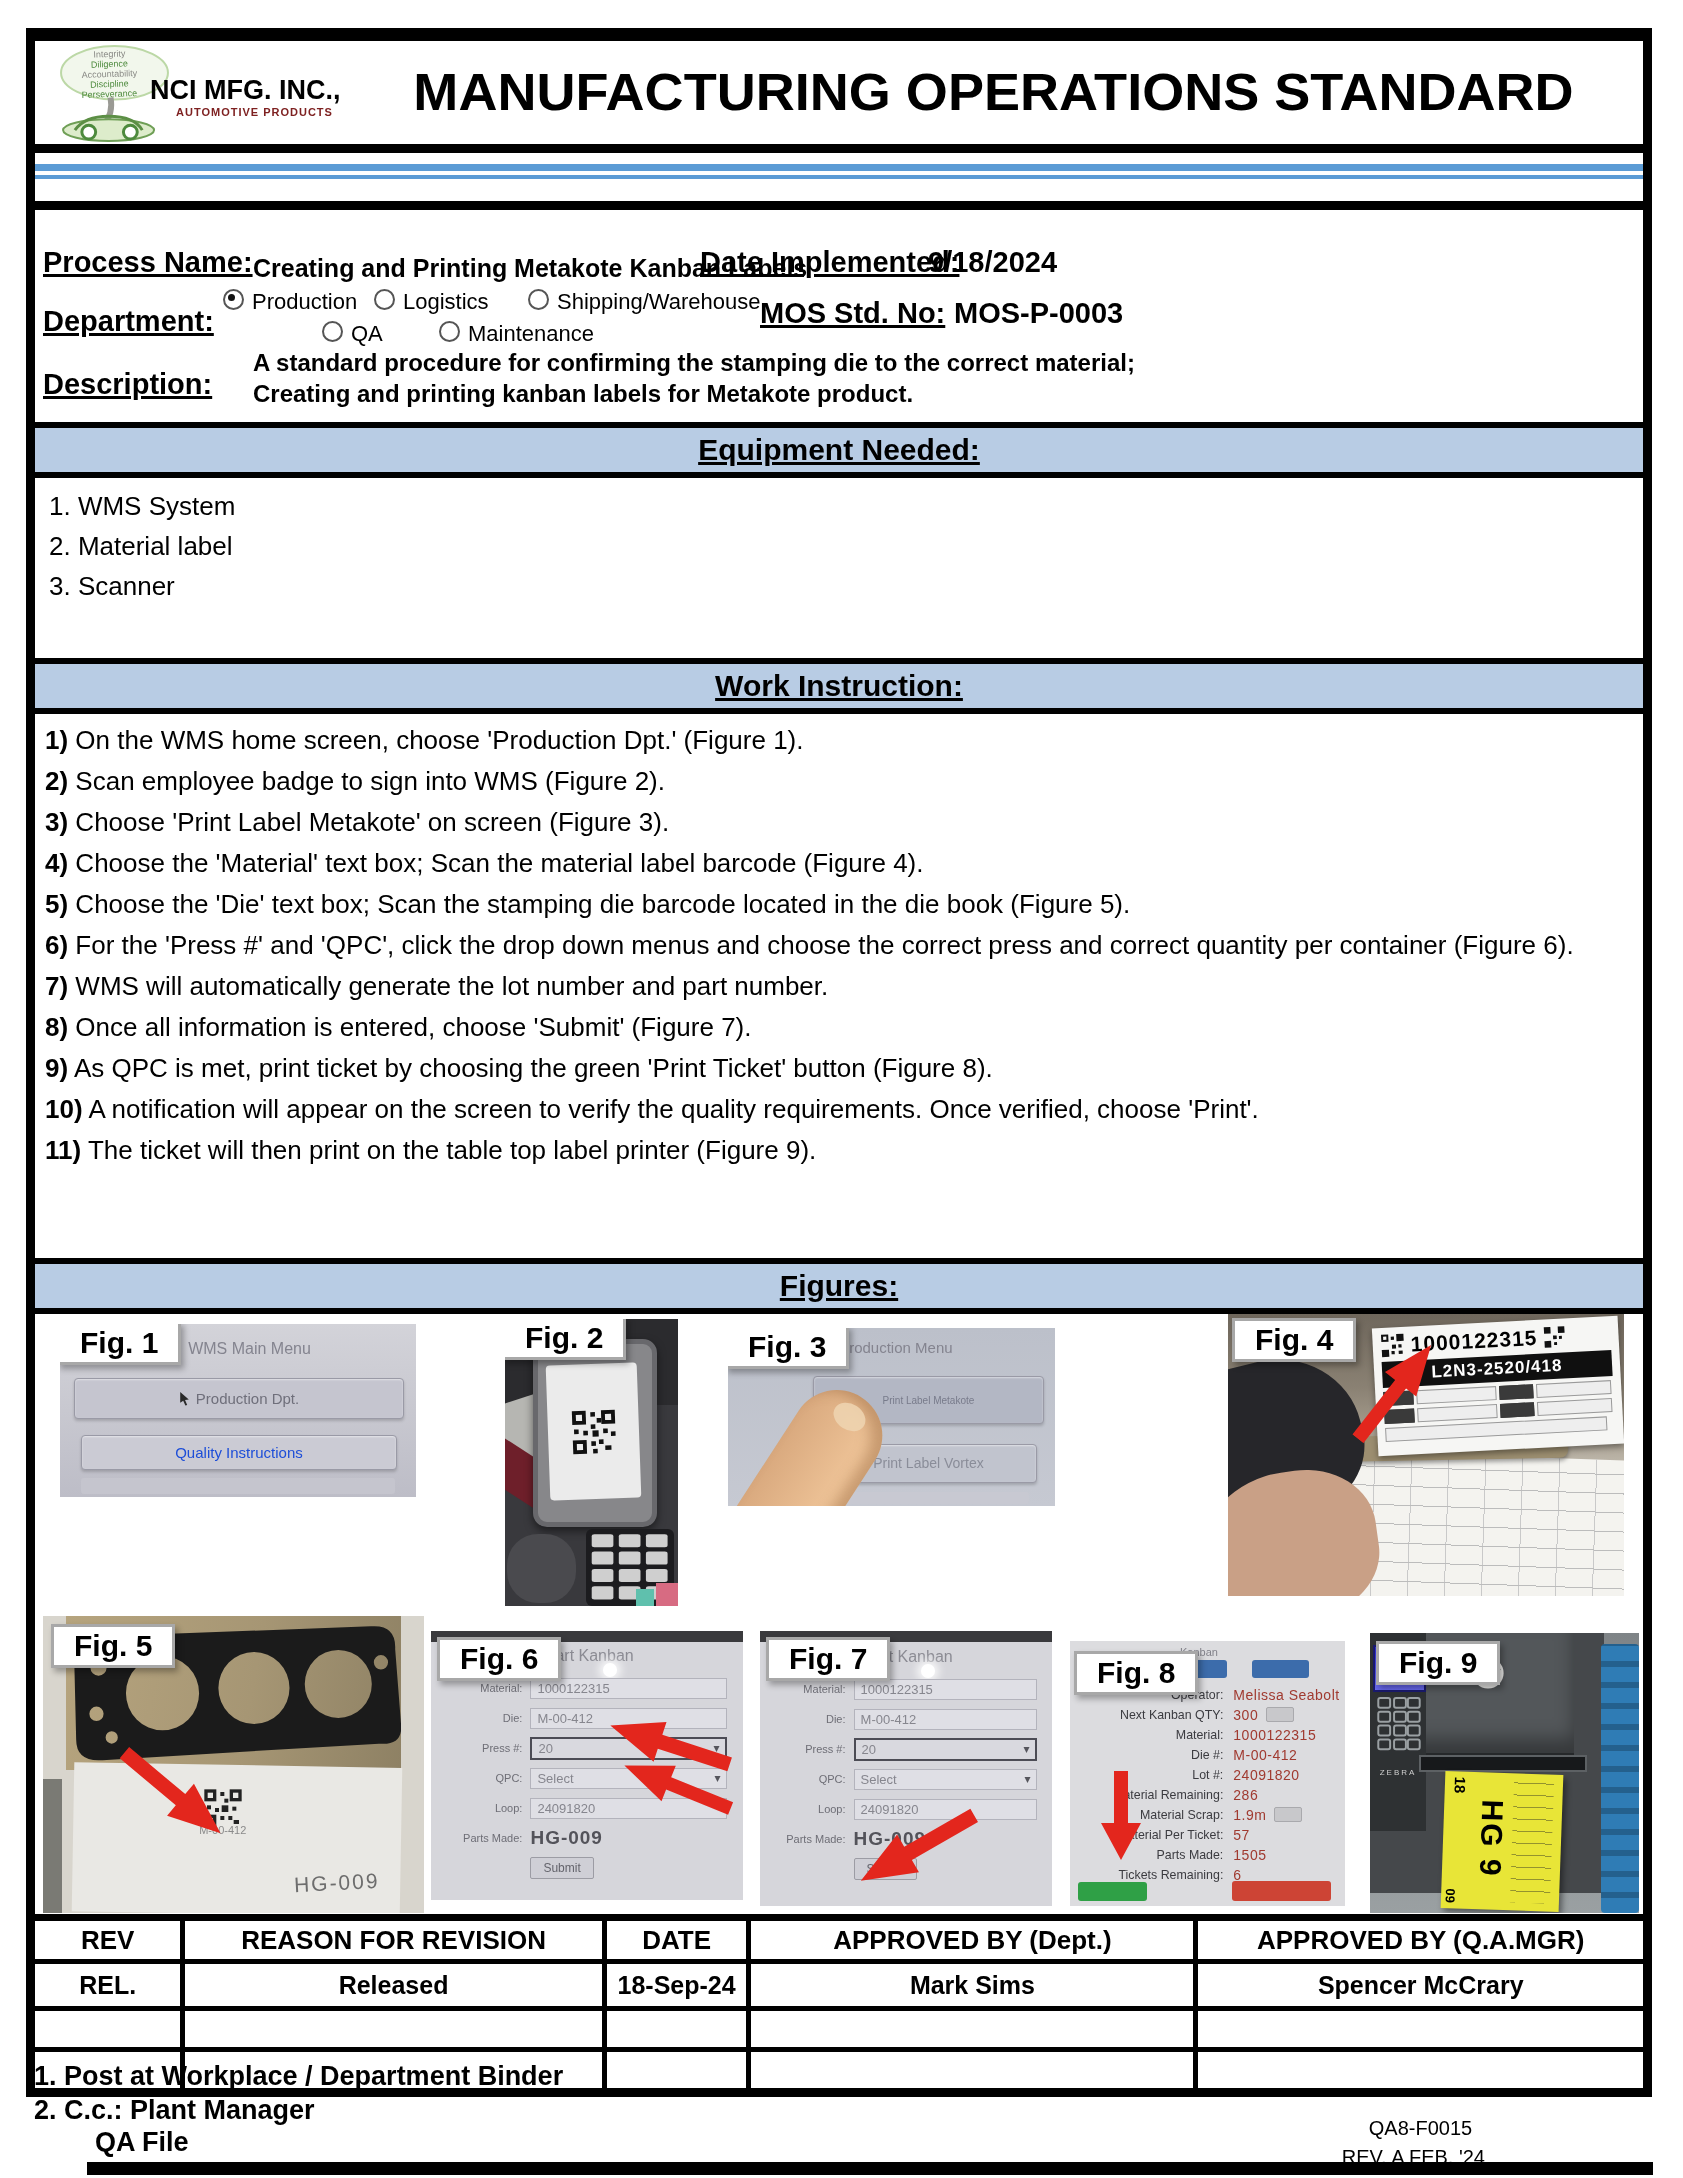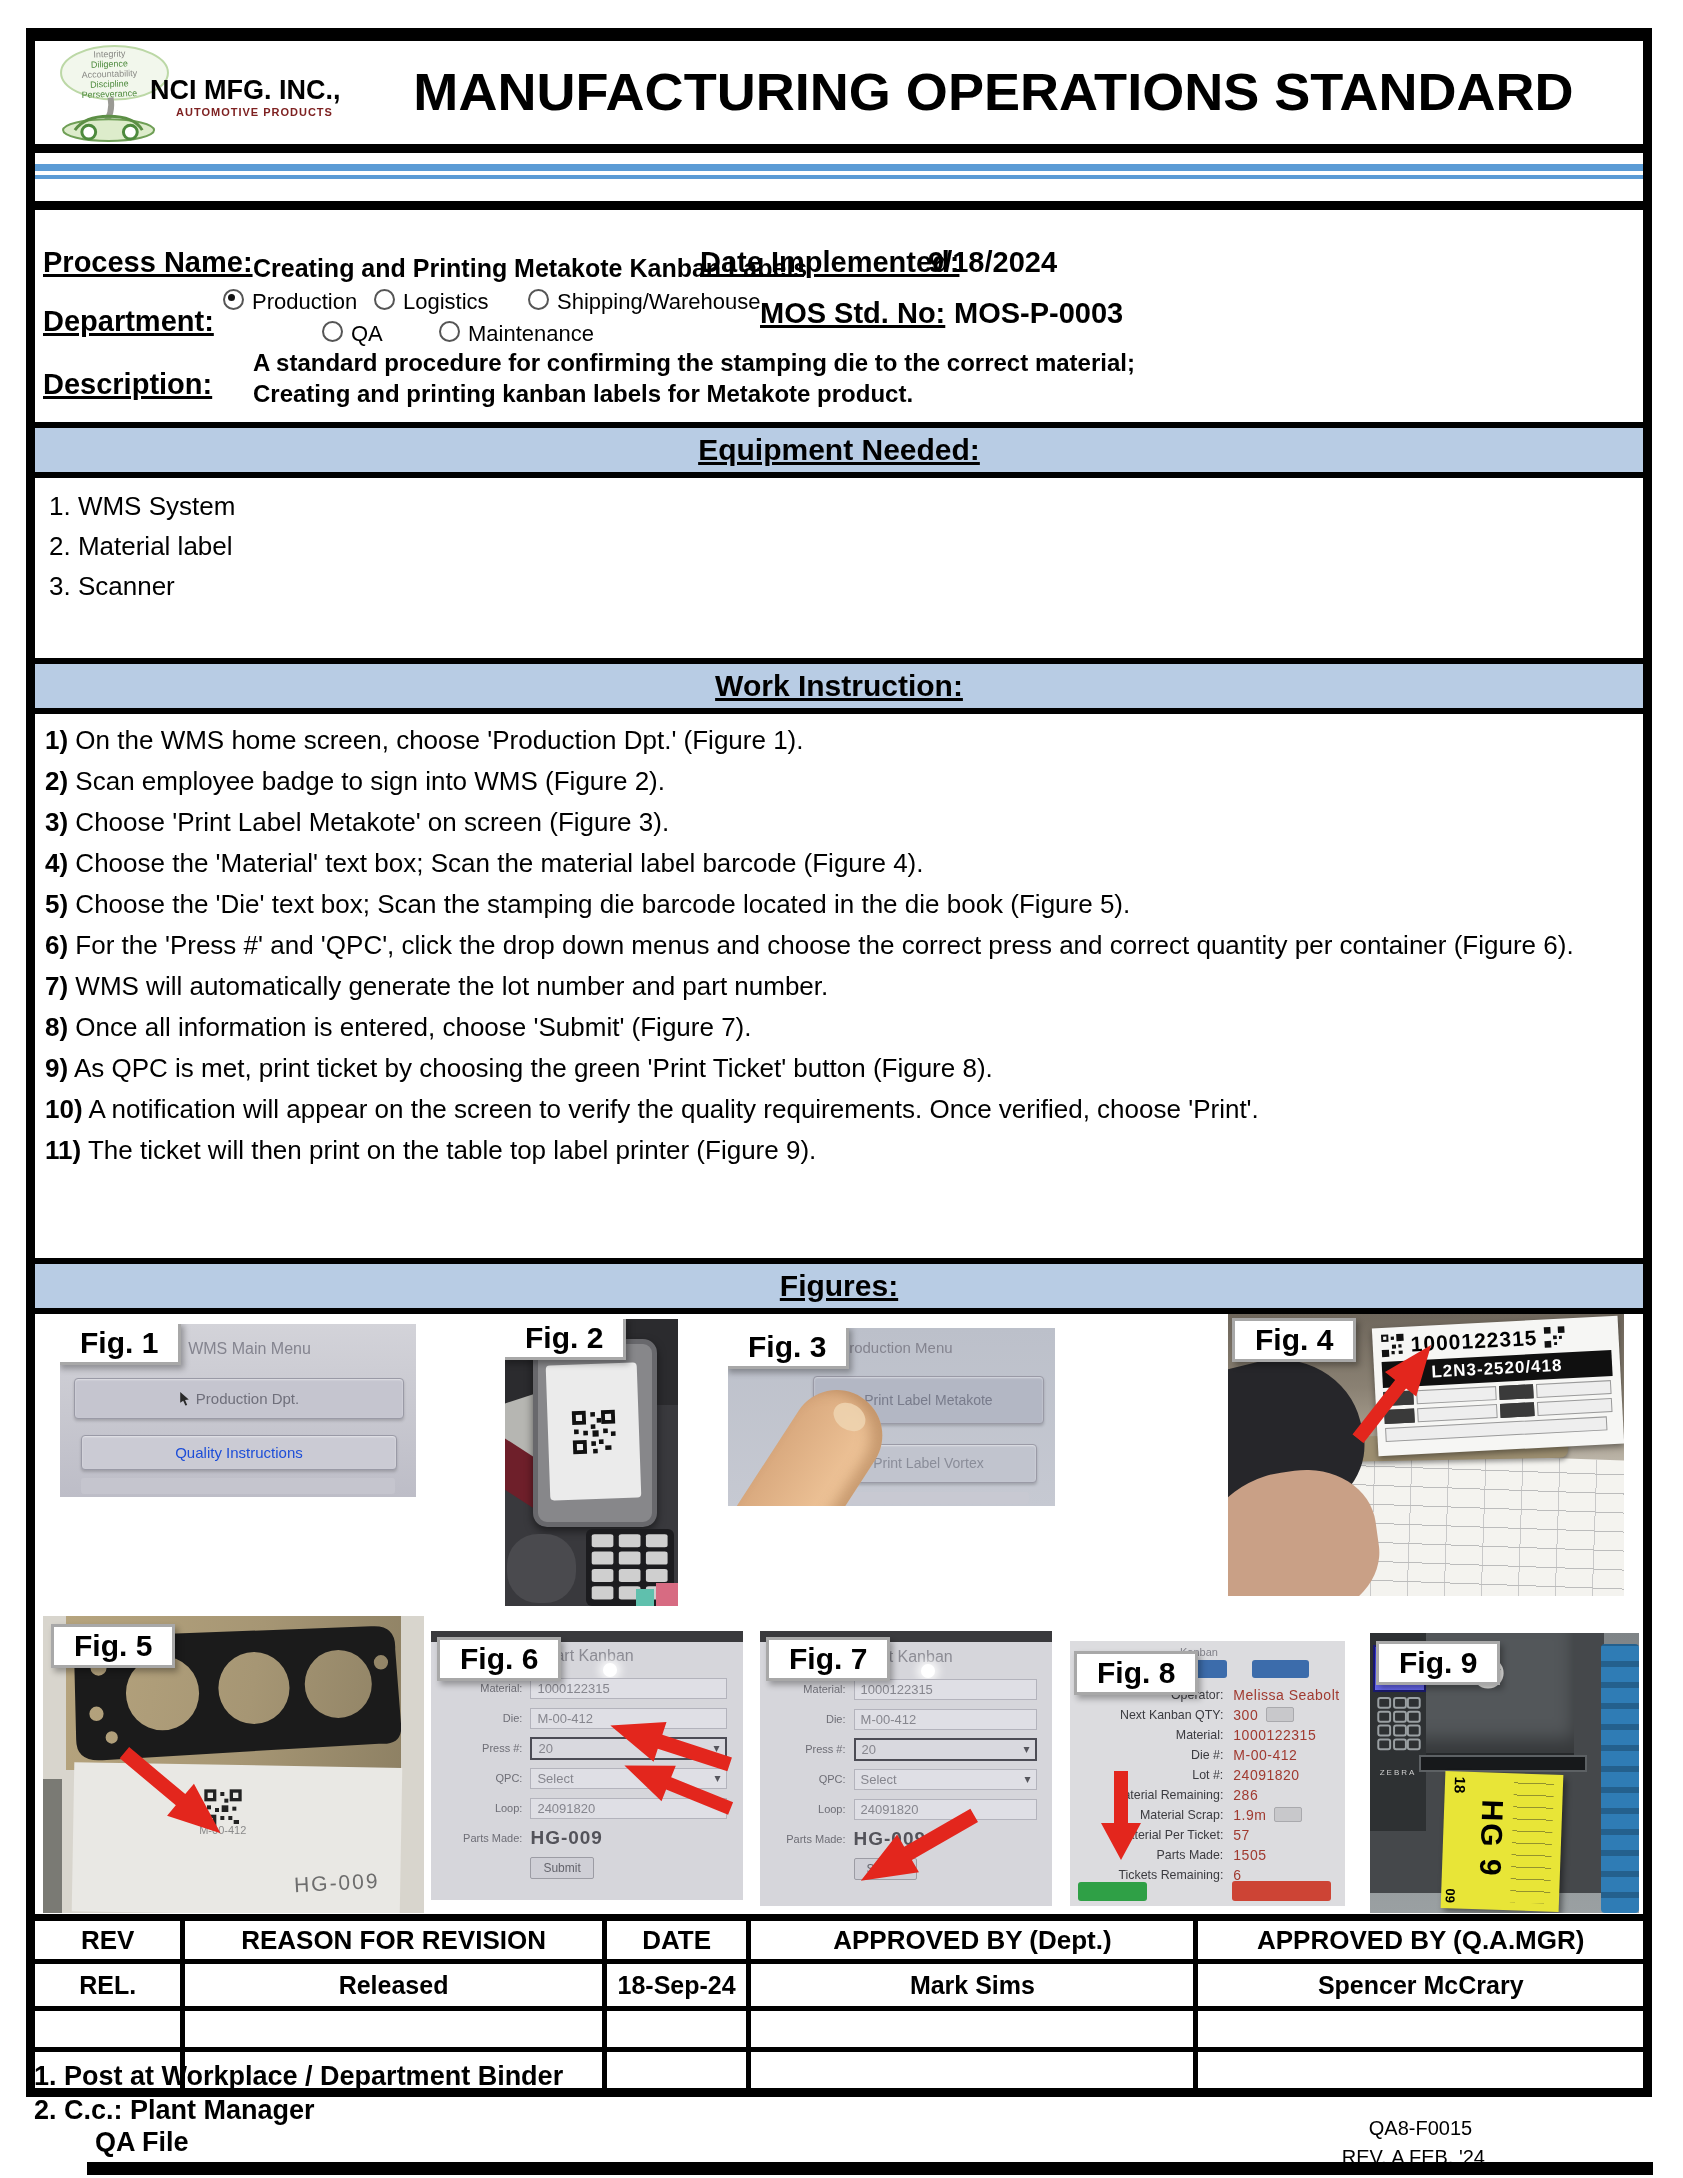--- a/index.html
+++ b/index.html
@@ -325,21 +325,21 @@
           <div class="f2mouse"></div>
           <div class="f2s1"></div>
           <div class="f2s2"></div>
         </div>
         <div class="figtag" style="left:-3px;top:-3px;">Fig. 2</div>
       </div>
 
       <div class="fig" style="left:693px;top:14px;width:327px;height:178px;">
         <div class="scr1" style="background:linear-gradient(180deg,#bcc0ca,#c6c9d2);">
           <div class="scr-title" style="left:34%;top:6%;font-size:15px;">Production Menu</div>
-          <div class="mbtn" style="left:26%;top:27%;width:70%;height:26%;background:#b3b7c4;color:#787b8b;font-size:14px;">
+          <div class="mbtn" style="left:26%;top:27%;width:70%;height:26%;background:#b3b7c4;color:#787b8b;font-size:10px;">
             <span>Print Label Metakote</span>
           </div>
           <div class="mbtn" style="left:28%;top:65%;width:66%;height:21%;background:#c1c4ce;color:#8a8d99;font-size:14px;">
             <span>Print Label Vortex</span>
           </div>
           <div class="ghostbar" style="left:30%;top:92%;width:62%;height:7%;"></div>
           <div class="finger">
               <div class="nail"></div>
             </div>
         </div>

